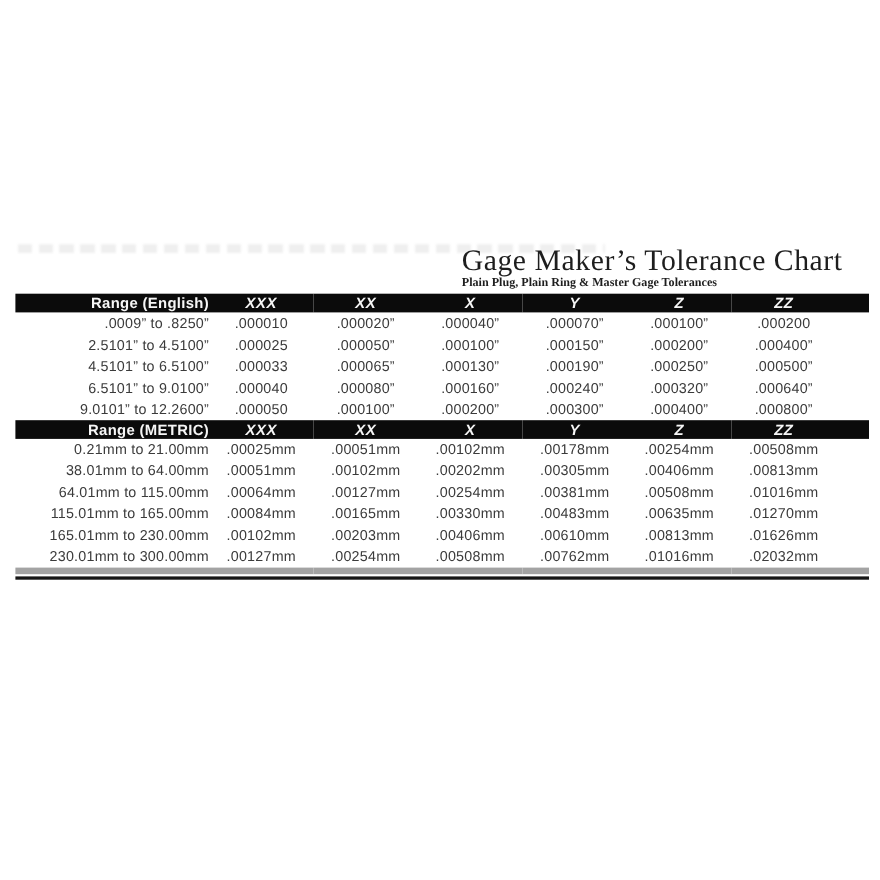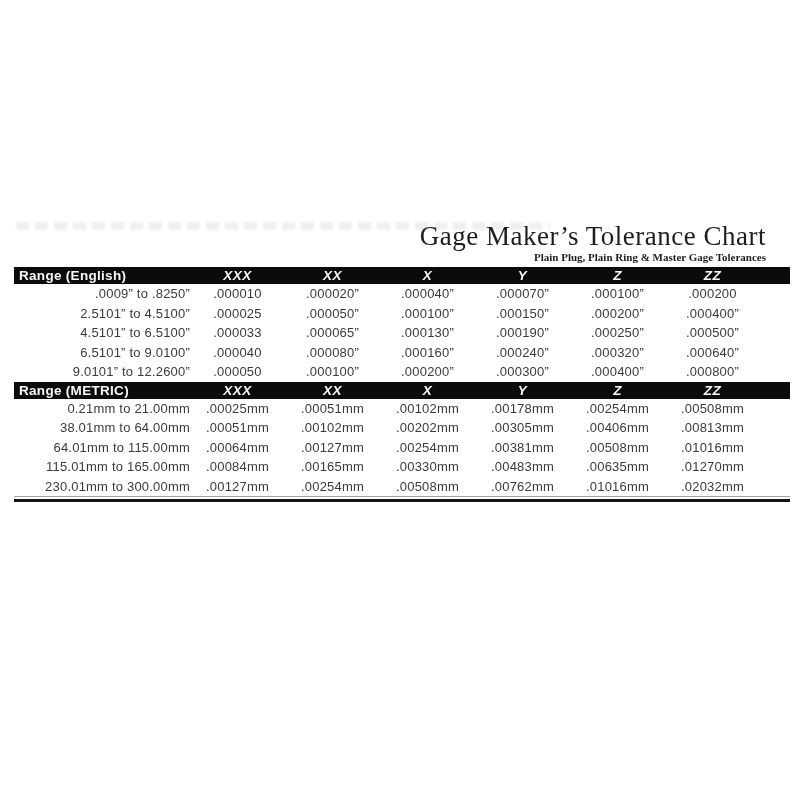--- a/index.html
+++ b/index.html
@@ -2,36 +2,36 @@
 <html><head>
 <meta charset="utf-8">
 <style>
   html,body{margin:0;padding:0;background:#fff;}
   .page{position:relative;width:800px;height:800px;background:#ffffff;overflow:hidden;
         font-family:"Liberation Sans",sans-serif;}
   
   .ghost-line{position:absolute;left:16px;top:222px;width:534px;height:8px;
     background:repeating-linear-gradient(90deg,rgba(175,175,175,.38) 0 13px,transparent 13px 19px);
     filter:blur(1.2px);opacity:.5;}
-  .title-block{position:absolute;top:222px;right:34px;text-align:right;color:#1e1e1e;}
+  .title-block{position:absolute;top:222px;right:34px;color:#1e1e1e;}
   .doc-title{font-family:"Liberation Serif",serif;font-size:27px;line-height:1.05;
     font-weight:400;letter-spacing:.5px;white-space:nowrap;}
   .doc-subtitle{font-family:"Liberation Serif",serif;font-size:11px;font-weight:700;
     line-height:1.15;margin-top:1px;white-space:nowrap;}
   .table-wrap{position:absolute;left:14px;top:267px;width:776px;}
   table.tol{border-collapse:collapse;table-layout:fixed;width:776px;}
   col.c-range{width:176px;} col.c-val{width:95px;} col.c-spacer{width:30px;}
   th{background:#0b0b0b;color:#f6f6f6;font-size:13.5px;font-weight:700;
      padding:1px 0;height:14px;}
-  th.h-range{text-align:left;padding-left:5px;letter-spacing:.3px;}
+  th.h-range{text-align:right;padding-left:5px;letter-spacing:.3px;}
   th.h-col{text-align:center;letter-spacing:.5px;font-style:italic;}
   td{font-size:13px;color:#3b3b3b;text-align:center;height:19.5px;padding:0;
      letter-spacing:.2px;white-space:nowrap;}
   td.range{text-align:right;padding-left:5px;}
-  tr.last-row td{border-bottom:1px solid #a3a3a3;margin-left:48px;}
+  tr.last-row td{border-bottom:6px solid #a3a3a3;margin-left:48px;}
   .bottom-rule{height:3px;background:#151515;margin-top:2px;}
 </style>
 </head>
 <body>
 
 <div class="page">
 
   <div class="ghost-line"></div>
 
   <div class="title-block">
@@ -159,20 +159,30 @@
       <tr>
         <td class="range">115.01mm  to  165.00mm</td>
         <td>.00084mm</td>
         <td>.00165mm</td>
         <td>.00330mm</td>
         <td>.00483mm</td>
         <td>.00635mm</td>
         <td>.01270mm</td>
         <td></td>
       </tr>
+      <tr>
+        <td class="range">165.01mm  to  230.00mm</td>
+        <td>.00102mm</td>
+        <td>.00203mm</td>
+        <td>.00406mm</td>
+        <td>.00610mm</td>
+        <td>.00813mm</td>
+        <td>.01626mm</td>
+        <td></td>
+      </tr>
       <tr class="last-row">
         <td class="range">230.01mm  to  300.00mm</td>
         <td>.00127mm</td>
         <td>.00254mm</td>
         <td>.00508mm</td>
         <td>.00762mm</td>
         <td>.01016mm</td>
         <td>.02032mm</td>
         <td></td>
       </tr>

